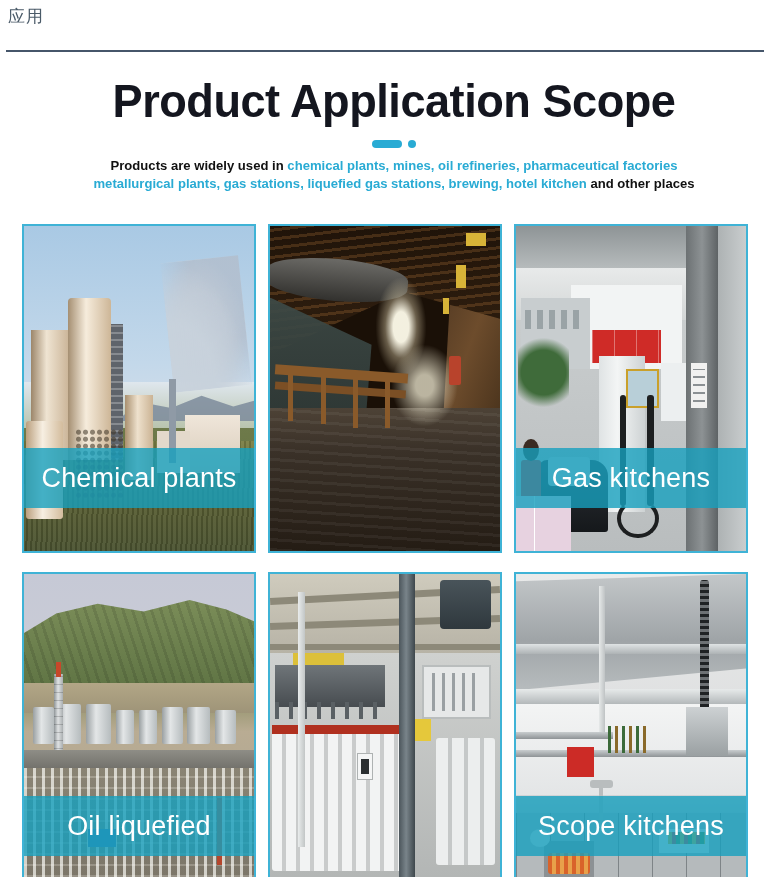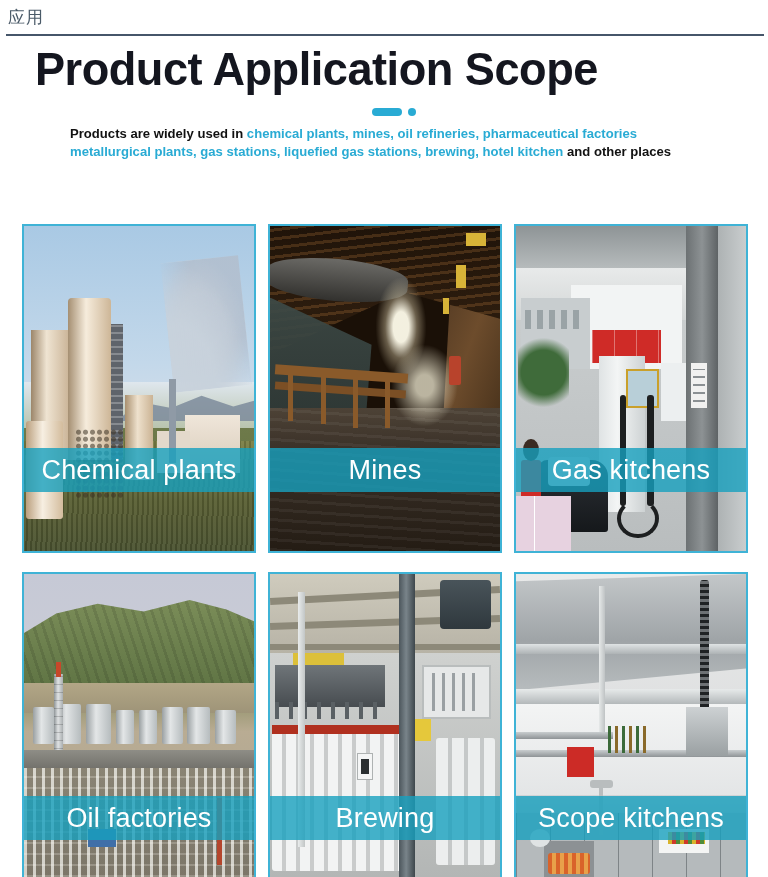--- a/index.html
+++ b/index.html
@@ -8,43 +8,44 @@
     width: 768px;
     height: 877px;
     background: #ffffff;
     font-family: "Liberation Sans", sans-serif;
     overflow: hidden;
     position: relative;
   }
 
   
   .top-header {
-    height: 36px;
+    height: 52px;
     padding: 4px 0 0 8px;
     position: relative;
+    font-family: Liberation Mono, monospace;
   }
   .top-header-label {
     font-size: 17px;
     color: #4a5a68;
     line-height: 28px;
     letter-spacing: 1px;
   }
   .header-rule {
     position: absolute;
     left: 6px;
     right: 4px;
     bottom: 0;
     height: 2px;
     background: #46566a;
   }
 
   
   .title-block {
-    text-align: left;
-    padding-top: 6px;
+    text-align: center;
+    padding-top: 22px;
     margin-left: 20px;
   }
   .main-title {
     font-size: 47px;
     font-weight: bold;
     color: #14161f;
     letter-spacing: -0.5px;
     line-height: 1.15;
     font-stretch: condensed;
     transform: scaleX(0.96);
@@ -105,21 +106,21 @@
   .photo {
     position: absolute;
     inset: 0;
     overflow: hidden;
   }
 
   .caption-band {
     position: absolute;
     left: 0;
     right: 0;
-    height: 44px;
+    height: 60px;
     background: rgba(22, 160, 190, 0.80);
     display: flex;
     align-items: center;
     justify-content: center;
   }
   .card .caption-band { top: 222px; }
   .card.row2 .caption-band { top: 222px; }
 
   .caption-text {
     color: #ffffff;
@@ -347,23 +348,20 @@
       <div class="rail"></div>
       <div class="post p1"></div>
         <div class="post p2"></div>
         <div class="post p3"></div>
         <div class="post p4"></div>
       <div class="sign g1"></div>
         <div class="sign g2"></div>
         <div class="sign g3"></div>
       <div class="barrel"></div>
     </div>
-    <div class="caption-band">
-      <span class="caption-text">Mines</span>
-    </div>
   </div>
 
   <div class="card">
     <div class="photo sc-gas">
       <div class="canopy"></div>
         <div class="ceil"></div>
       <div class="bg-white"></div>
         <div class="bldg"></div>
         <div class="tree"></div>
       <div class="pillar2"></div>
@@ -399,44 +397,41 @@
         <div class="tank t7"></div>
         <div class="tank t8"></div>
       <div class="col"></div>
         <div class="flare"></div>
       <div class="deck"></div>
         <div class="plant"></div>
       <div class="blue"></div>
         <div class="redpipe"></div>
     </div>
     <div class="caption-band">
-      <span class="caption-text">Oil factories</span>
+      <span class="caption-text">Oil liquefied</span>
     </div>
   </div>
 
   <div class="card row2">
     <div class="photo sc-brew">
       <div class="roof"></div>
       <div class="beam b1"></div>
         <div class="beam b2"></div>
         <div class="beam b3"></div>
       <div class="wall"></div>
       <div class="yellowbar"></div>
         <div class="manifold"></div>
       <div class="tankTop"></div>
         <div class="valvebox"></div>
         <div class="tag"></div>
       <div class="cyl-row"></div>
         <div class="cyl-row2"></div>
       <div class="meter"></div>
       <div class="pipeV"></div>
         <div class="pipeW"></div>
-    </div>
-    <div class="caption-band">
-      <span class="caption-text">Brewing</span>
     </div>
   </div>
 
   <div class="card row2">
     <div class="photo sc-kit">
       <div class="wall"></div>
       <div class="hood"></div>
         <div class="hood-edge"></div>
       <div class="coil"></div>
         <div class="pole"></div>

